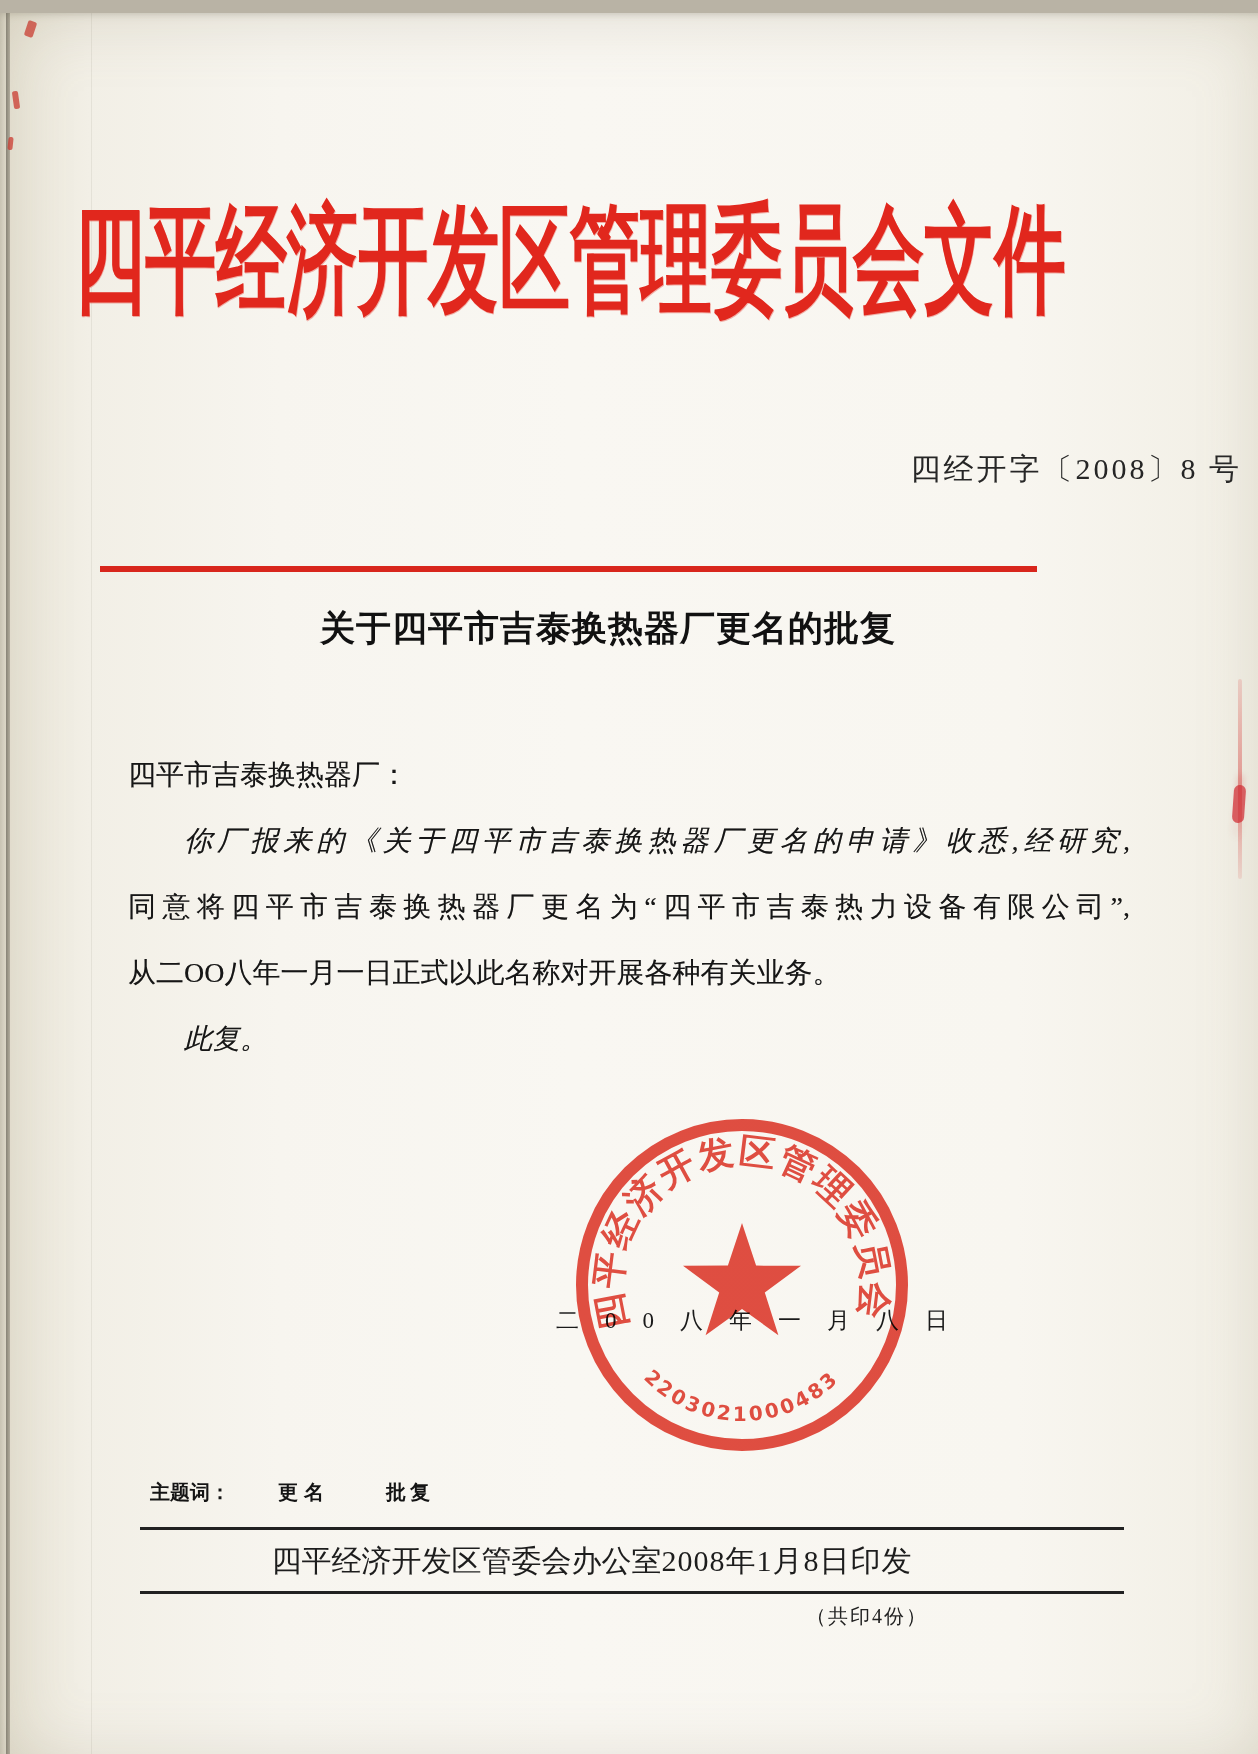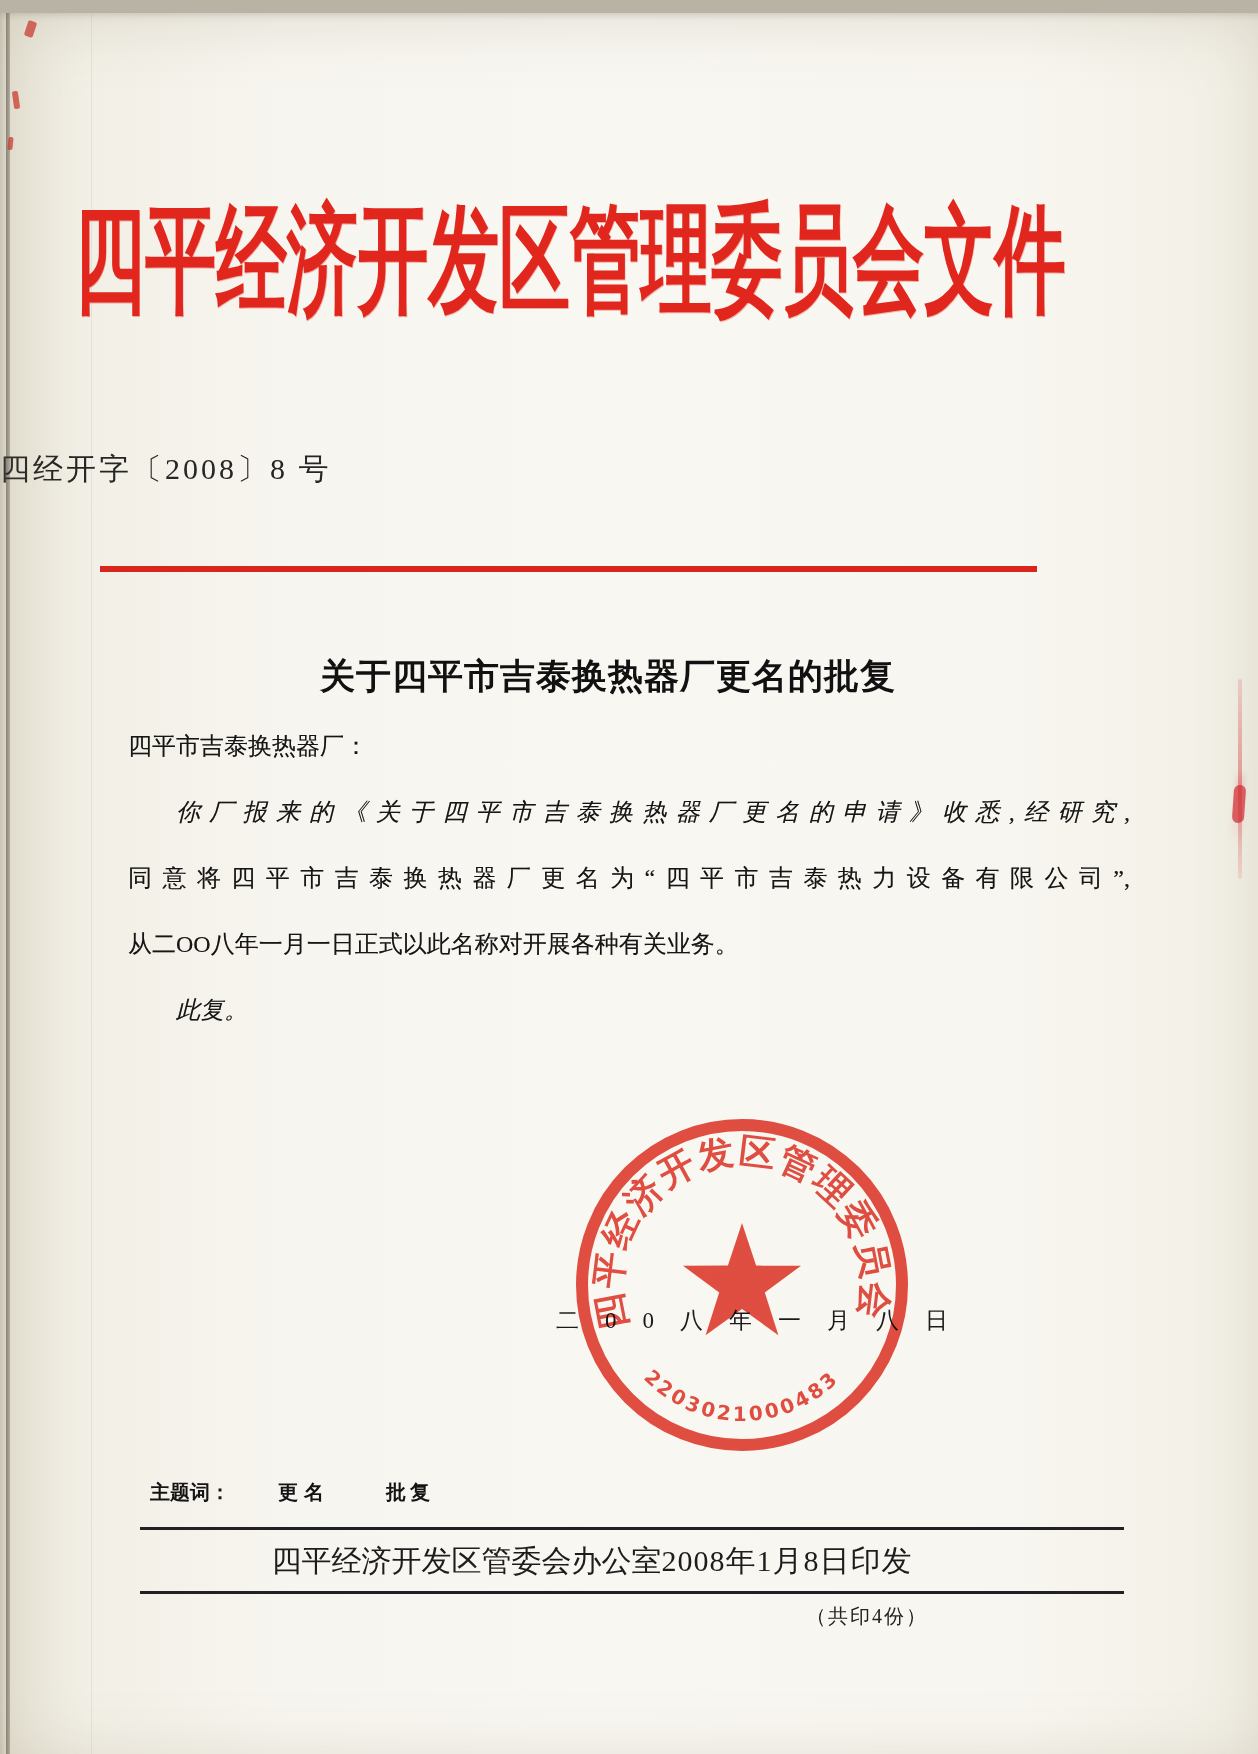--- a/index.html
+++ b/index.html
@@ -31,30 +31,30 @@
     background:rgba(210,35,45,.72);transform:rotate(4deg);
     box-shadow:0 -14px 6px -4px rgba(210,60,60,.35), 0 18px 8px -5px rgba(210,60,60,.3);}
 
   .header-wrap{position:absolute;top:180px;left:0;width:1140px;
     display:flex;justify-content:center;}
   .header-text{
     font-family:"Liberation Sans","DejaVu Sans",sans-serif;
     font-weight:900;font-size:118px;line-height:1.12;white-space:nowrap;
     color:#e1271d;transform:scaleX(.60);transform-origin:center;
     text-shadow:1px 1px 0 rgba(225,39,29,.35);}
-  .doc-number{position:absolute;top:436px;left:0;width:1242px;text-align:left;
+  .doc-number{position:absolute;top:436px;left:0;width:1242px;text-align:right;
     font-size:30px;letter-spacing:3px;color:#262626;}
   .red-rule{position:absolute;top:553px;left:100px;width:937px;height:6px;background:#d8261c;}
 
-  .doc-title{position:absolute;top:640px;left:0;width:1216px;text-align:center;
+  .doc-title{position:absolute;top:592px;left:0;width:1216px;text-align:center;
     font-family:"Liberation Sans","DejaVu Sans",sans-serif;font-weight:700;
     font-size:35px;color:#111;letter-spacing:1px;}
 
-  .body-block{position:absolute;top:700px;left:128px;width:1002px;
-    font-size:24px;line-height:66px;color:#161616;
+  .body-block{position:absolute;top:729px;left:128px;width:1002px;
+    font-size:28px;line-height:66px;color:#161616;
     text-shadow:0 0 .5px rgba(0,0,0,.35);}
   .bl{white-space:nowrap;}
   .bl.justify{white-space:normal;text-align:justify;text-align-last:justify;}
   .indent{text-indent:2em;font-style:italic;}
 
   .date-line{position:absolute;top:1292px;left:556px;z-index:1;
     font-size:23px;letter-spacing:26px;color:#1a1a1a;white-space:nowrap;}
 
   .seal{position:absolute;left:565px;top:1095px;width:355px;height:355px;z-index:2;
     mix-blend-mode:multiply;opacity:.88;}

